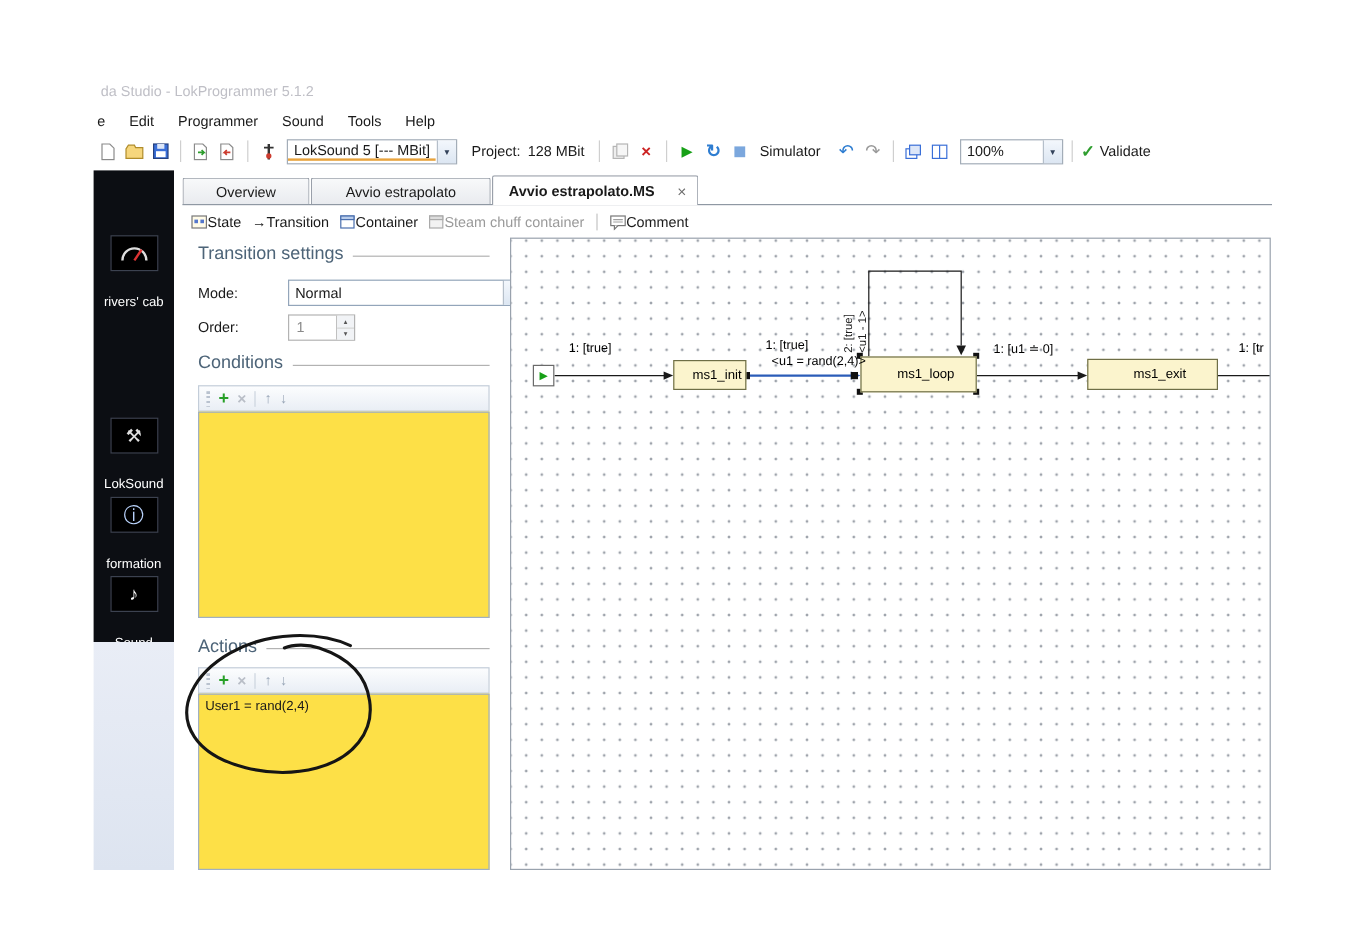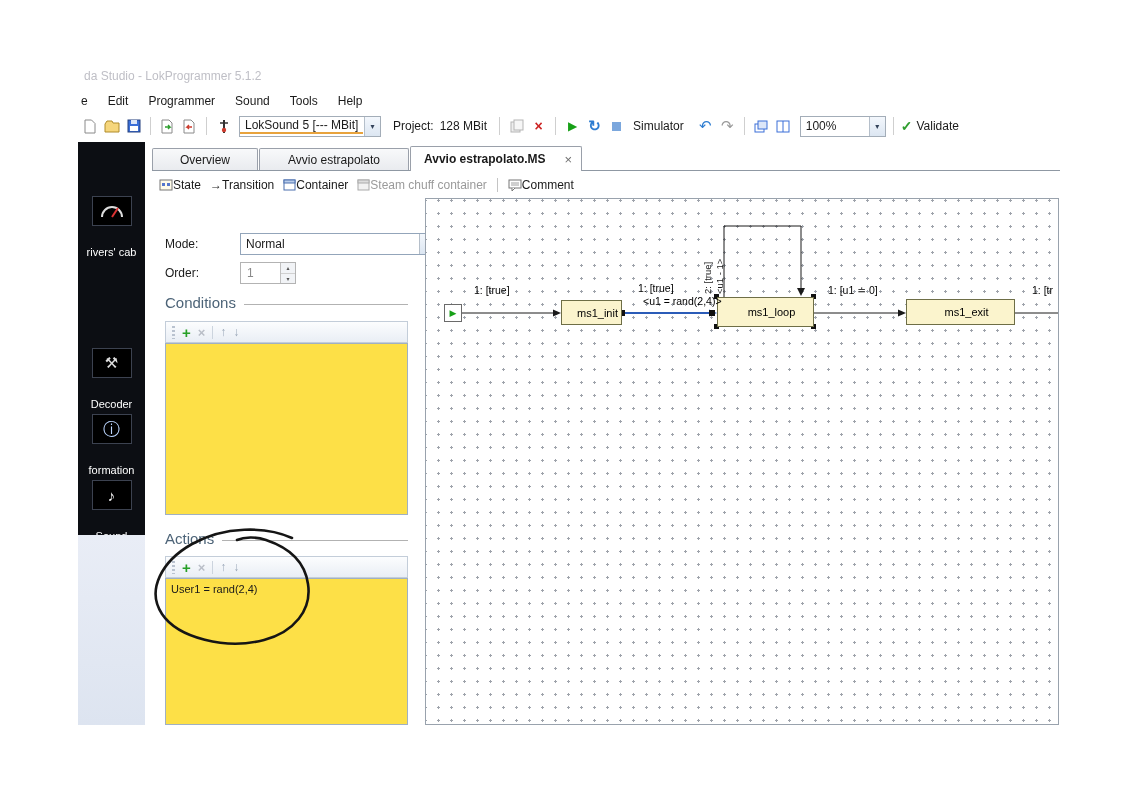--- a/index.html
+++ b/index.html
@@ -222,21 +222,21 @@
             <path d="M3 15 A10 10 0 0 1 23 15" fill="none" stroke="#ddd" stroke-width="2"></path>
             <line x1="13" y1="15" x2="19" y2="6" stroke="#d33" stroke-width="2"></line>
           </svg>
         </div>
       <div class="sb-label">rivers' cab</div>
     </div>
     <div class="sb-item" style="top:206px;">
       <div class="sb-icon">
           <span class="sb-glyph-wrench">⚒</span>
         </div>
-      <div class="sb-label">Decoder</div>
+      <div class="sb-label">LokSound</div>
     </div>
     <div class="sb-item" style="top:272px;">
       <div class="sb-icon">
           <span class="sb-glyph-info">ⓘ</span>
         </div>
       <div class="sb-label">formation</div>
     </div>
     <div class="sb-item" style="top:338px;">
       <div class="sb-icon">
           <span class="sb-glyph-note">♪</span>
@@ -293,20 +293,24 @@
           <rect x="1" y="1" width="12" height="8" fill="#fff" stroke="#777"></rect>
           <path d="M4 9 V12 L7 9" fill="#fff" stroke="#777"></path>
           <line x1="3" y1="4" x2="11" y2="4" stroke="#a0a0a0"></line>
           <line x1="3" y1="6" x2="11" y2="6" stroke="#a0a0a0"></line>
         </svg>
       <span>Comment</span>
     </span>
   </div>
 
   <div class="left-panel">
+    <div class="section-title" style="top:6px;">
+      <span>Transition settings</span>
+      <span class="rule"></span>
+    </div>
 
     <span class="form-label" style="top:40px;">Mode:</span>
     <div class="mode-combo">
       <span class="val">Normal</span>
       <span class="combo-btn">▾</span>
     </div>
 
     <span class="form-label" style="top:69px;">Order:</span>
     <div class="spinner">
       <span class="val">1</span>

